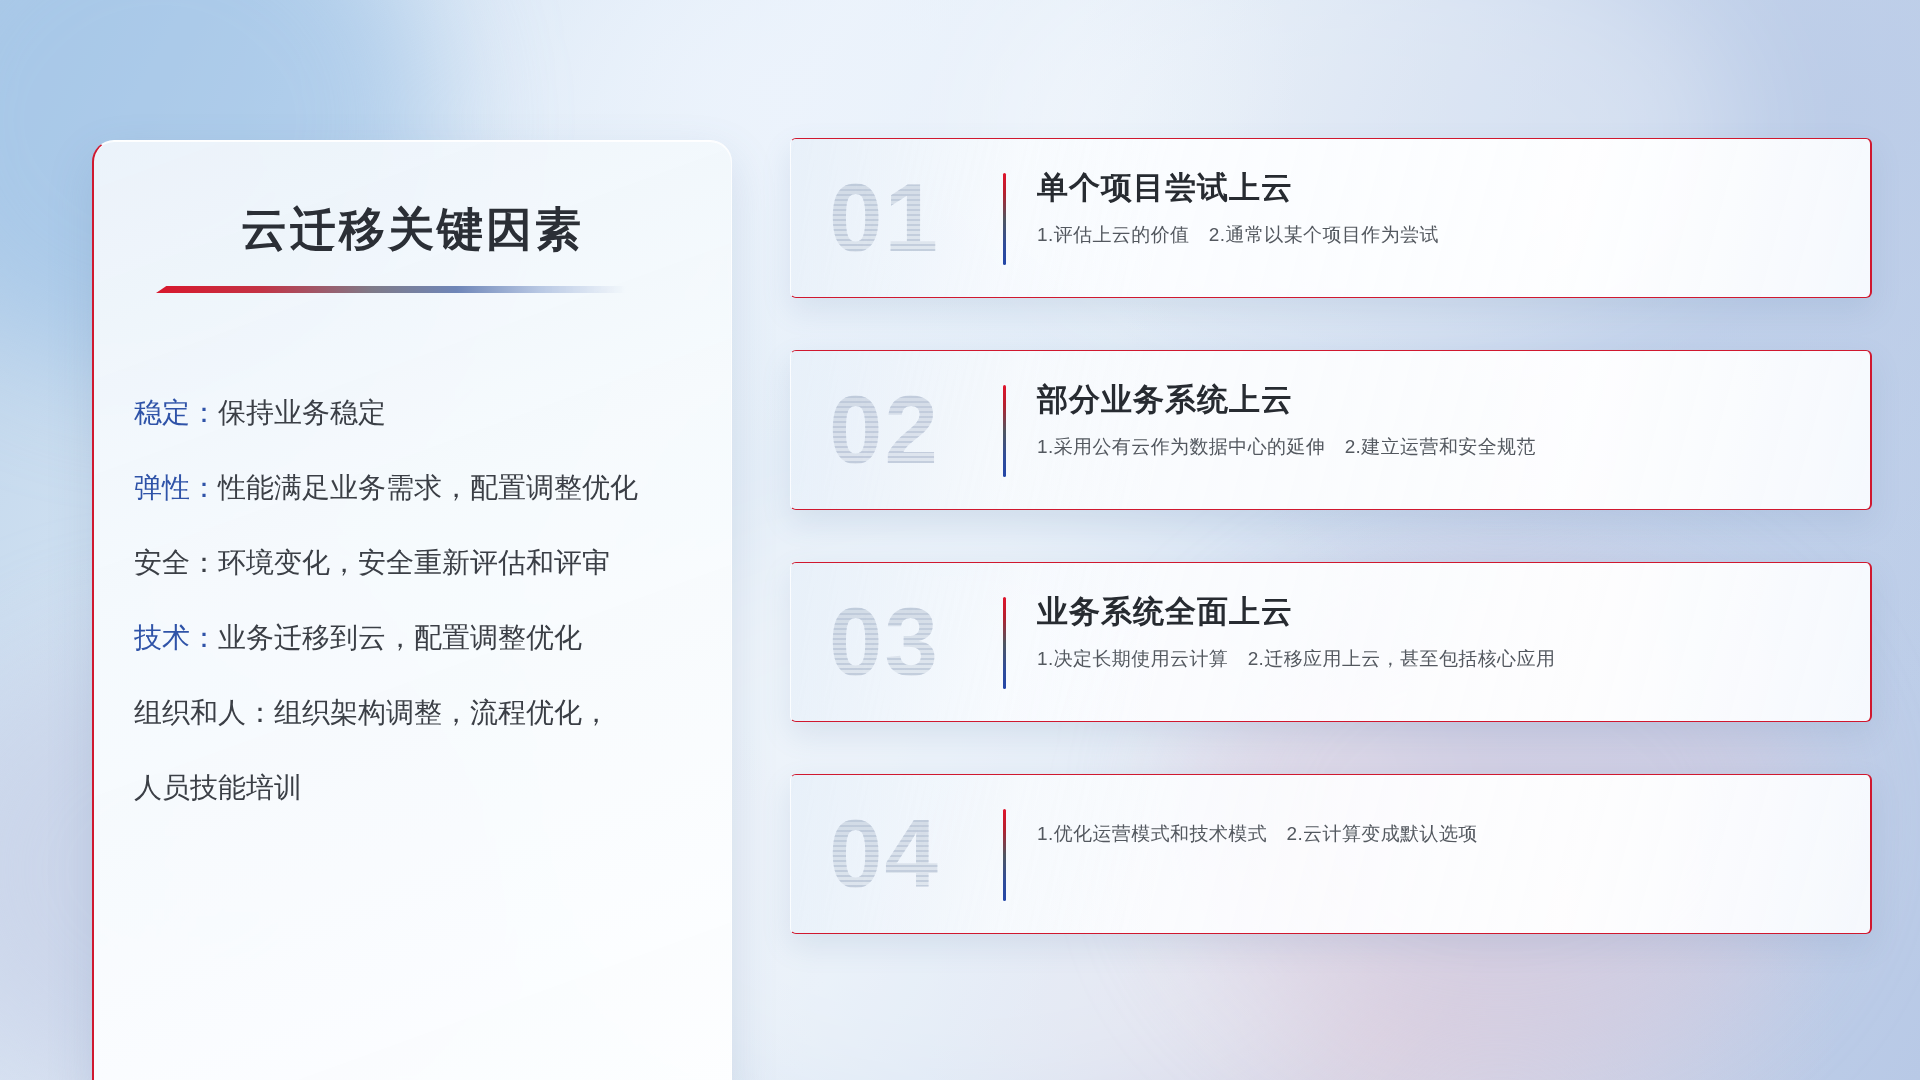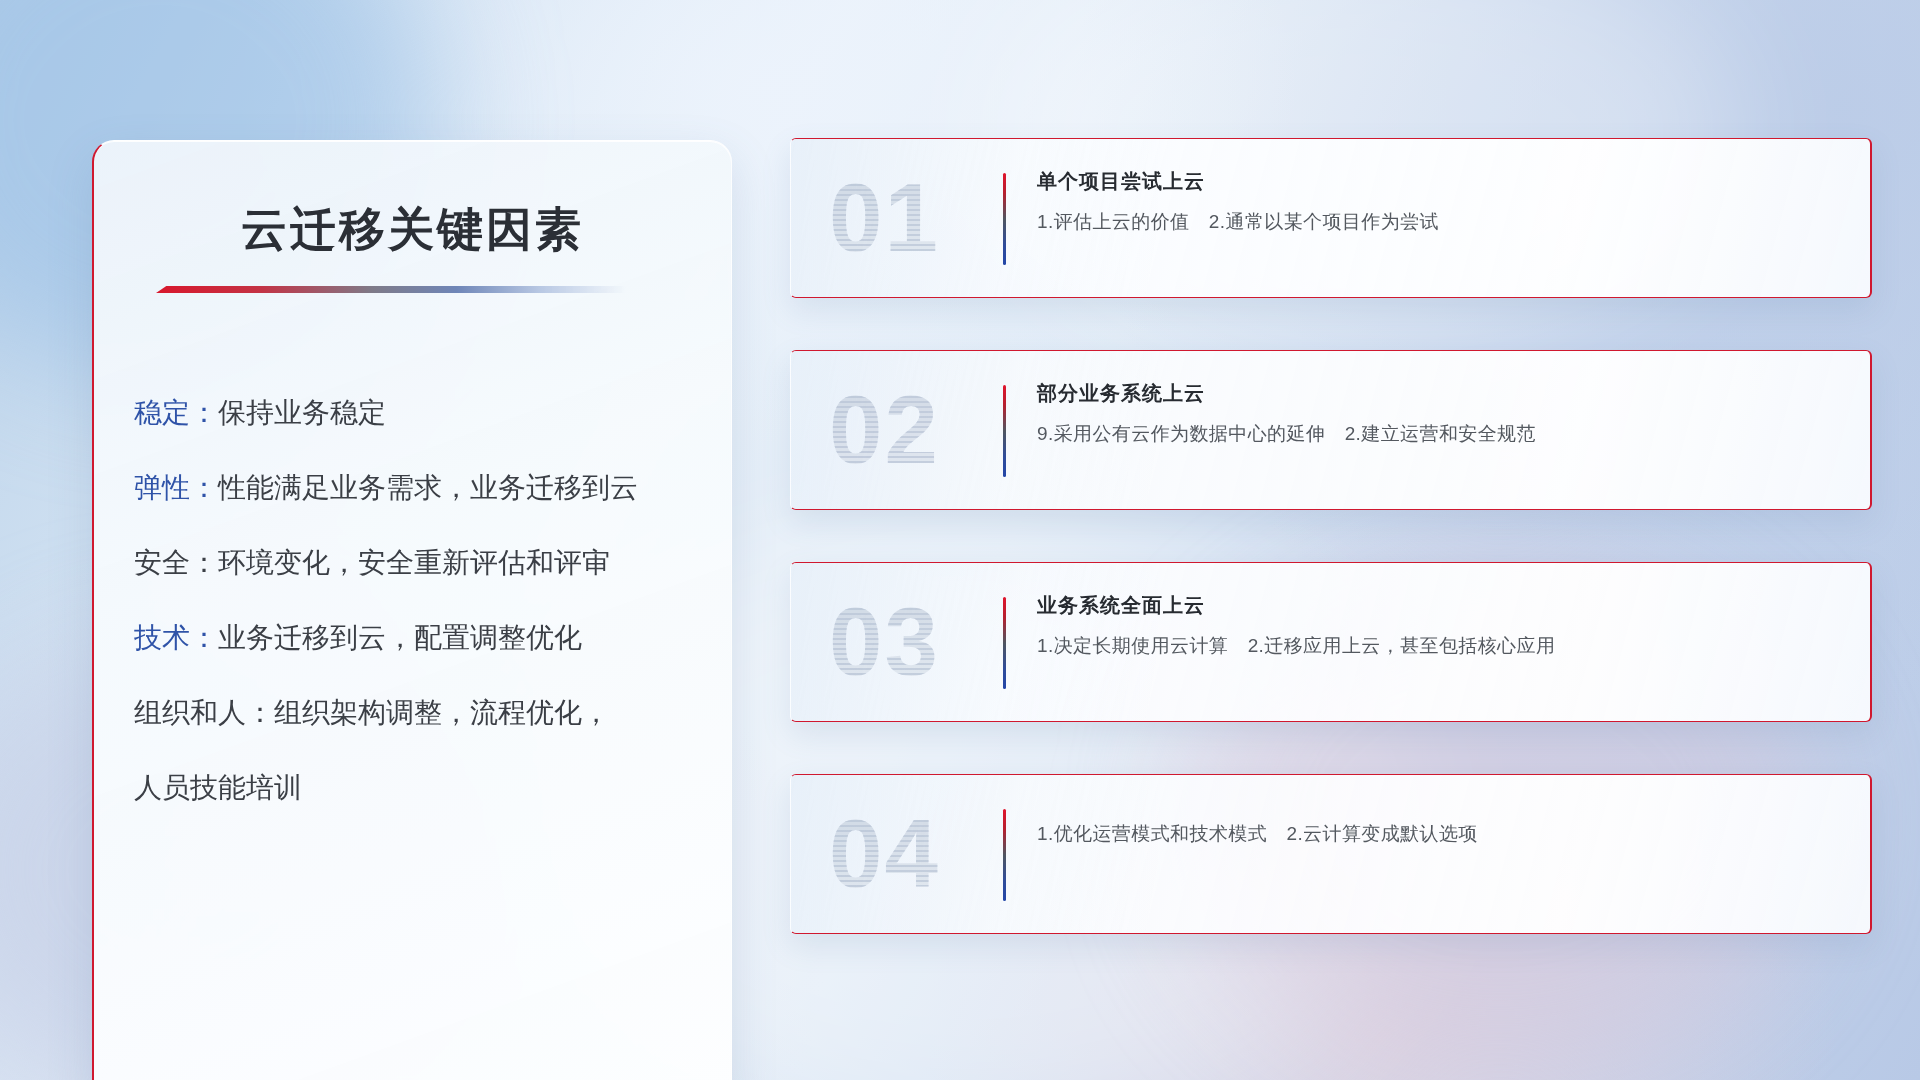--- a/index.html
+++ b/index.html
@@ -95,21 +95,21 @@
       linear-gradient(180deg,#b9c4d4 0%,#d6dde7 100%);
     user-select:none;
   }
   .divider{
     position:absolute;left:212px;top:34px;width:3px;height:92px;
     background:linear-gradient(180deg,#e0142c 0%,#b6202f 22%,#4f5560 50%,#2f4c9a 78%,#2346a8 100%);
     border-radius:2px;
   }
   .step-body{position:absolute;left:246px;right:40px;top:30px;}
   .step-title{
-    font-size:20px;font-weight:700;color:#272b31;letter-spacing:1px;line-height:1.2;
+    font-size:31px;font-weight:700;color:#272b31;letter-spacing:1px;line-height:1.2;
   }
   .step-sub{
     margin-top:16px;font-size:19px;color:#53585f;letter-spacing:0.4px;line-height:1.4;
   }
 </style>
 </head>
 <body>
 
 <div class="blob b1"></div>
 <div class="blob b4"></div>
@@ -117,21 +117,21 @@
 <div class="blob b3"></div>
 <div class="blob b5"></div>
 
 <div class="stage">
 
   <div class="left-card">
     <div class="left-title">云迁移关键因素</div>
     <div class="title-rule"></div>
     <div class="factor-list">
         <div class="factor"><span class="k blue">稳定：</span><span class="v">保持业务稳定</span></div>
-        <div class="factor"><span class="k blue">弹性：</span><span class="v">性能满足业务需求，业务迁移到云</span></div>
+        <div class="factor"><span class="k blue">弹性：</span><span class="v">性能满足业务需求，配置调整优化</span></div>
         <div class="factor"><span class="k dark">安全：</span><span class="v">环境变化，安全重新评估和评审</span></div>
         <div class="factor"><span class="k blue">技术：</span><span class="v">业务迁移到云，配置调整优化</span></div>
         <div class="factor"><span class="k dark">组织和人：</span><span class="v">组织架构调整，流程优化，</span></div>
         <div class="factor cont"><span class="k dark"></span><span class="v">人员技能培训</span></div>
       </div>
   </div>
 
   <div class="steps">
       <div class="step">
         <div class="glass"></div>
@@ -141,21 +141,21 @@
           <div class="step-title">单个项目尝试上云</div>
           <div class="step-sub">1.评估上云的价值　2.通常以某个项目作为尝试</div>
         </div>
       </div>
       <div class="step">
         <div class="glass"></div>
         <div class="step-num">02</div>
         <div class="divider"></div>
         <div class="step-body">
           <div class="step-title">部分业务系统上云</div>
-          <div class="step-sub">9.采用公有云作为数据中心的延伸　2.建立运营和安全规范</div>
+          <div class="step-sub">1.采用公有云作为数据中心的延伸　2.建立运营和安全规范</div>
         </div>
       </div>
       <div class="step">
         <div class="glass"></div>
         <div class="step-num">03</div>
         <div class="divider"></div>
         <div class="step-body">
           <div class="step-title">业务系统全面上云</div>
           <div class="step-sub">1.决定长期使用云计算　2.迁移应用上云，甚至包括核心应用</div>
         </div>

